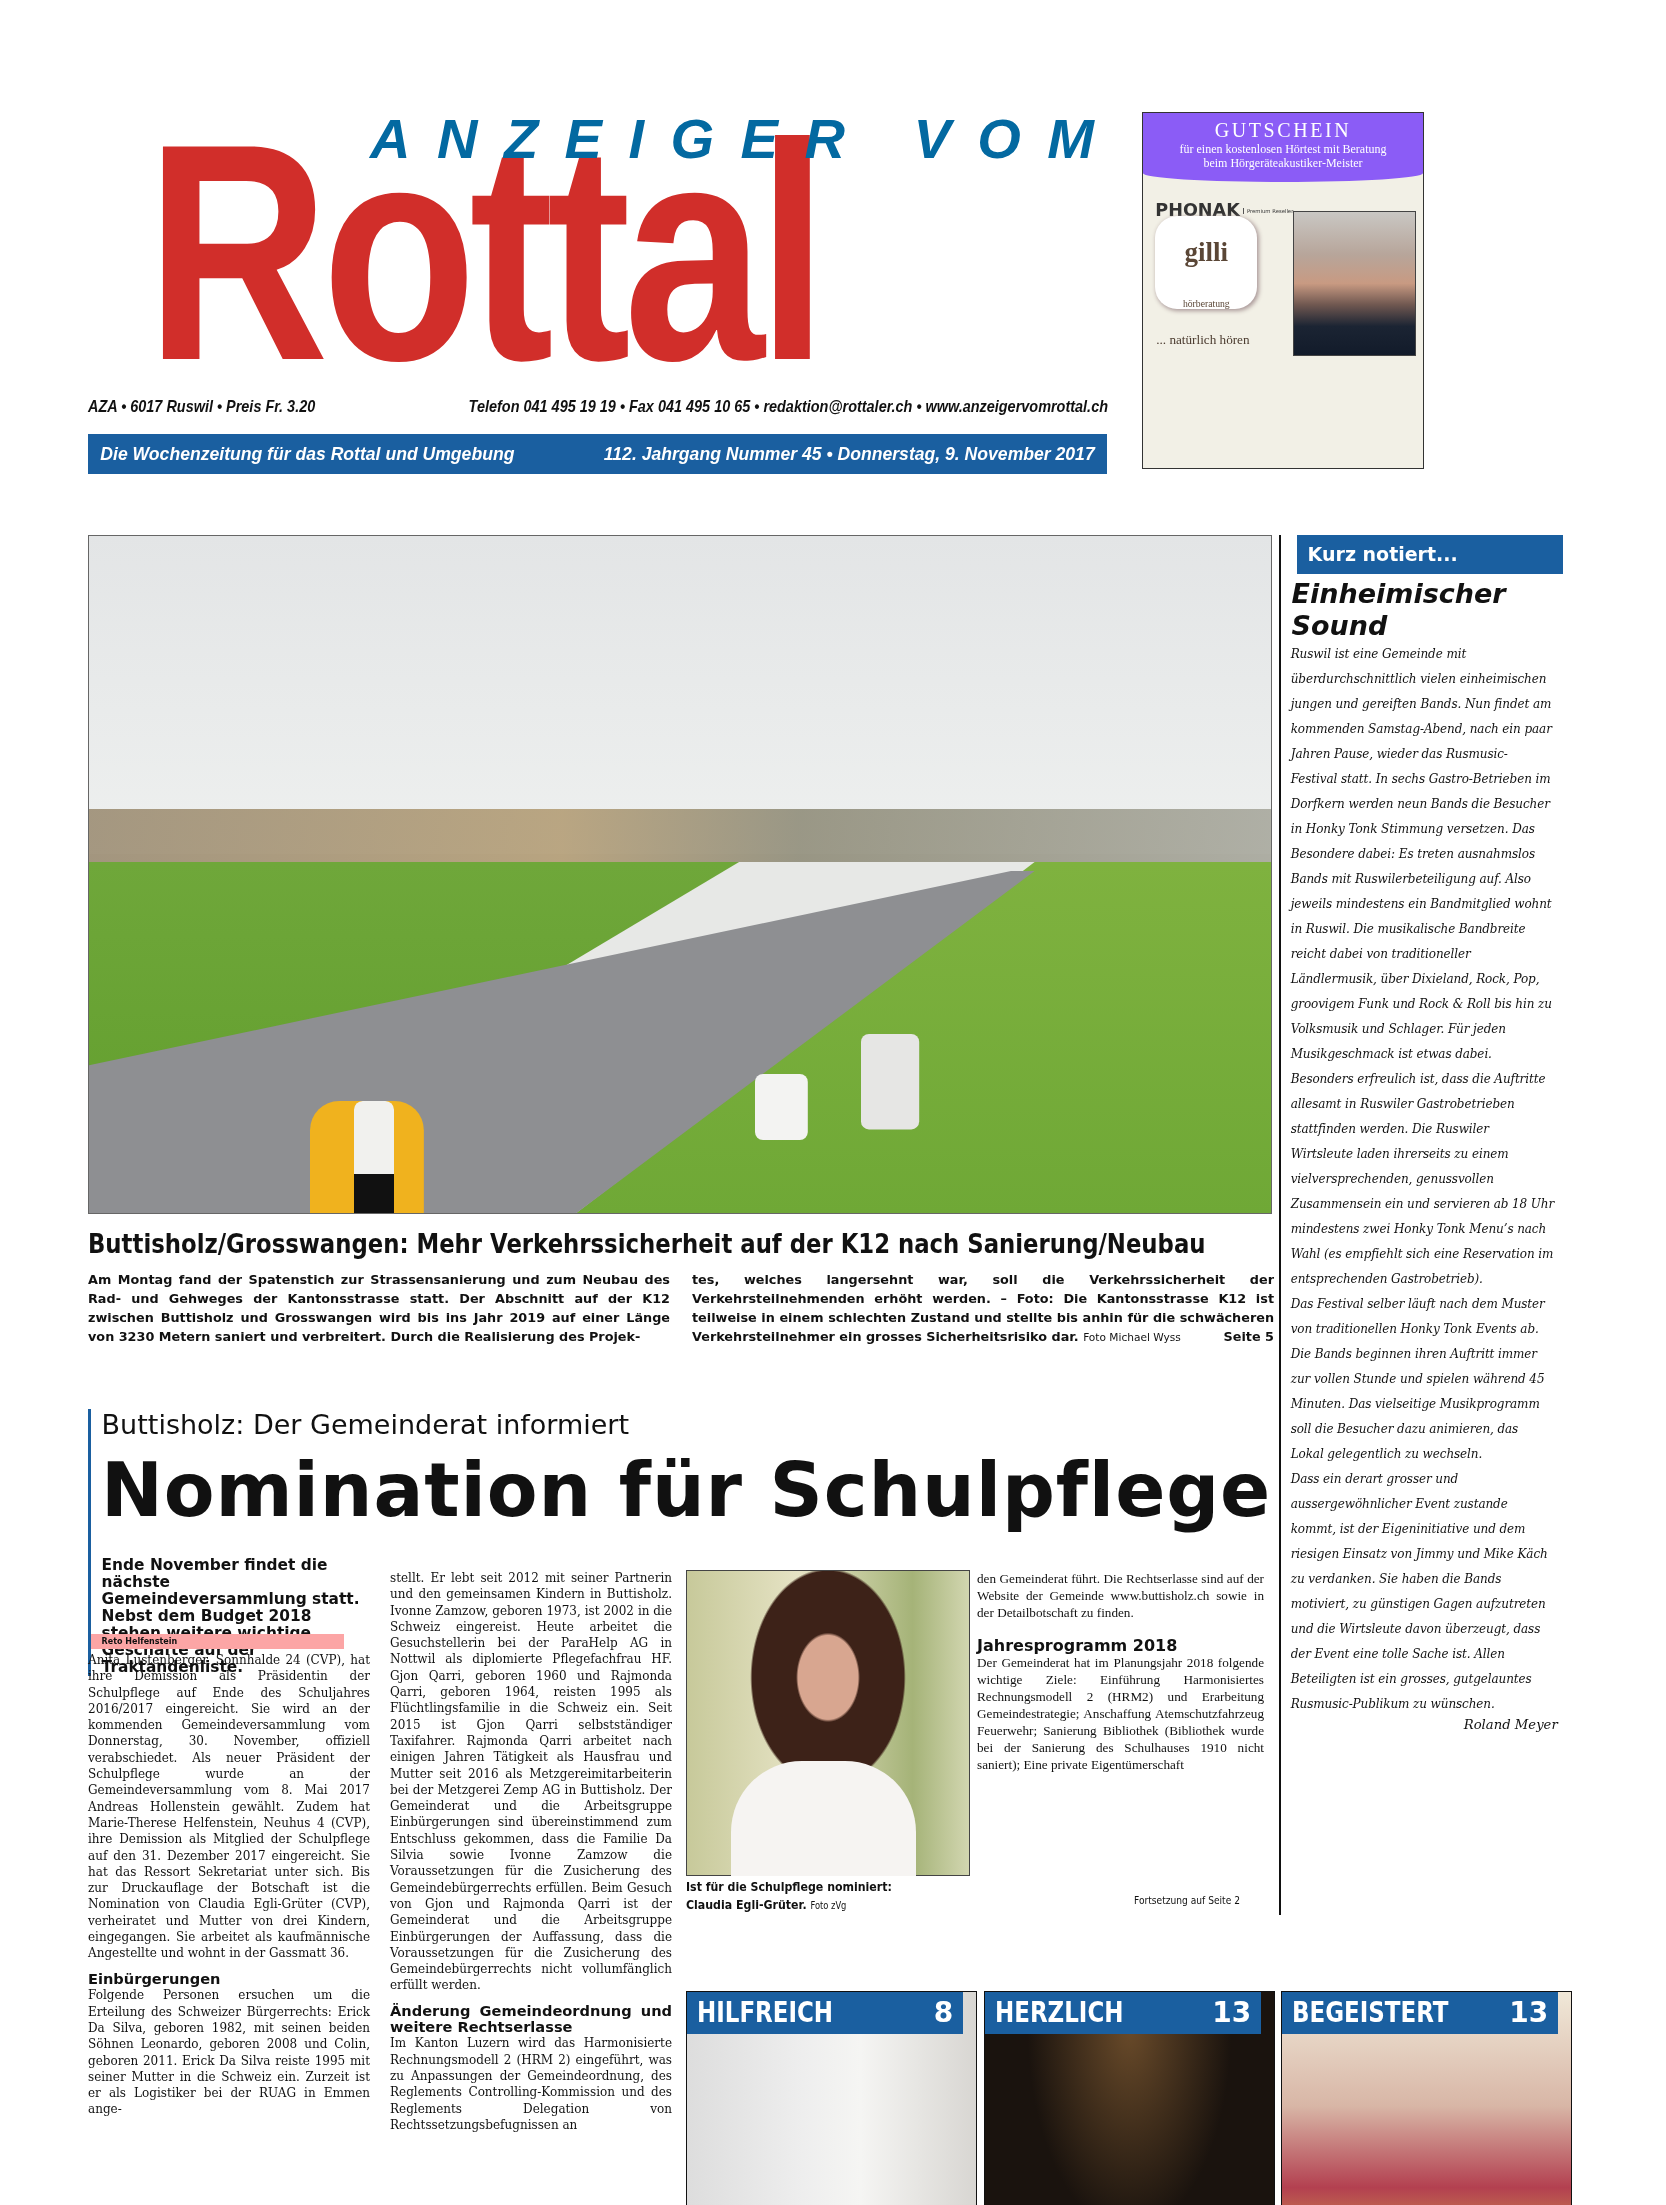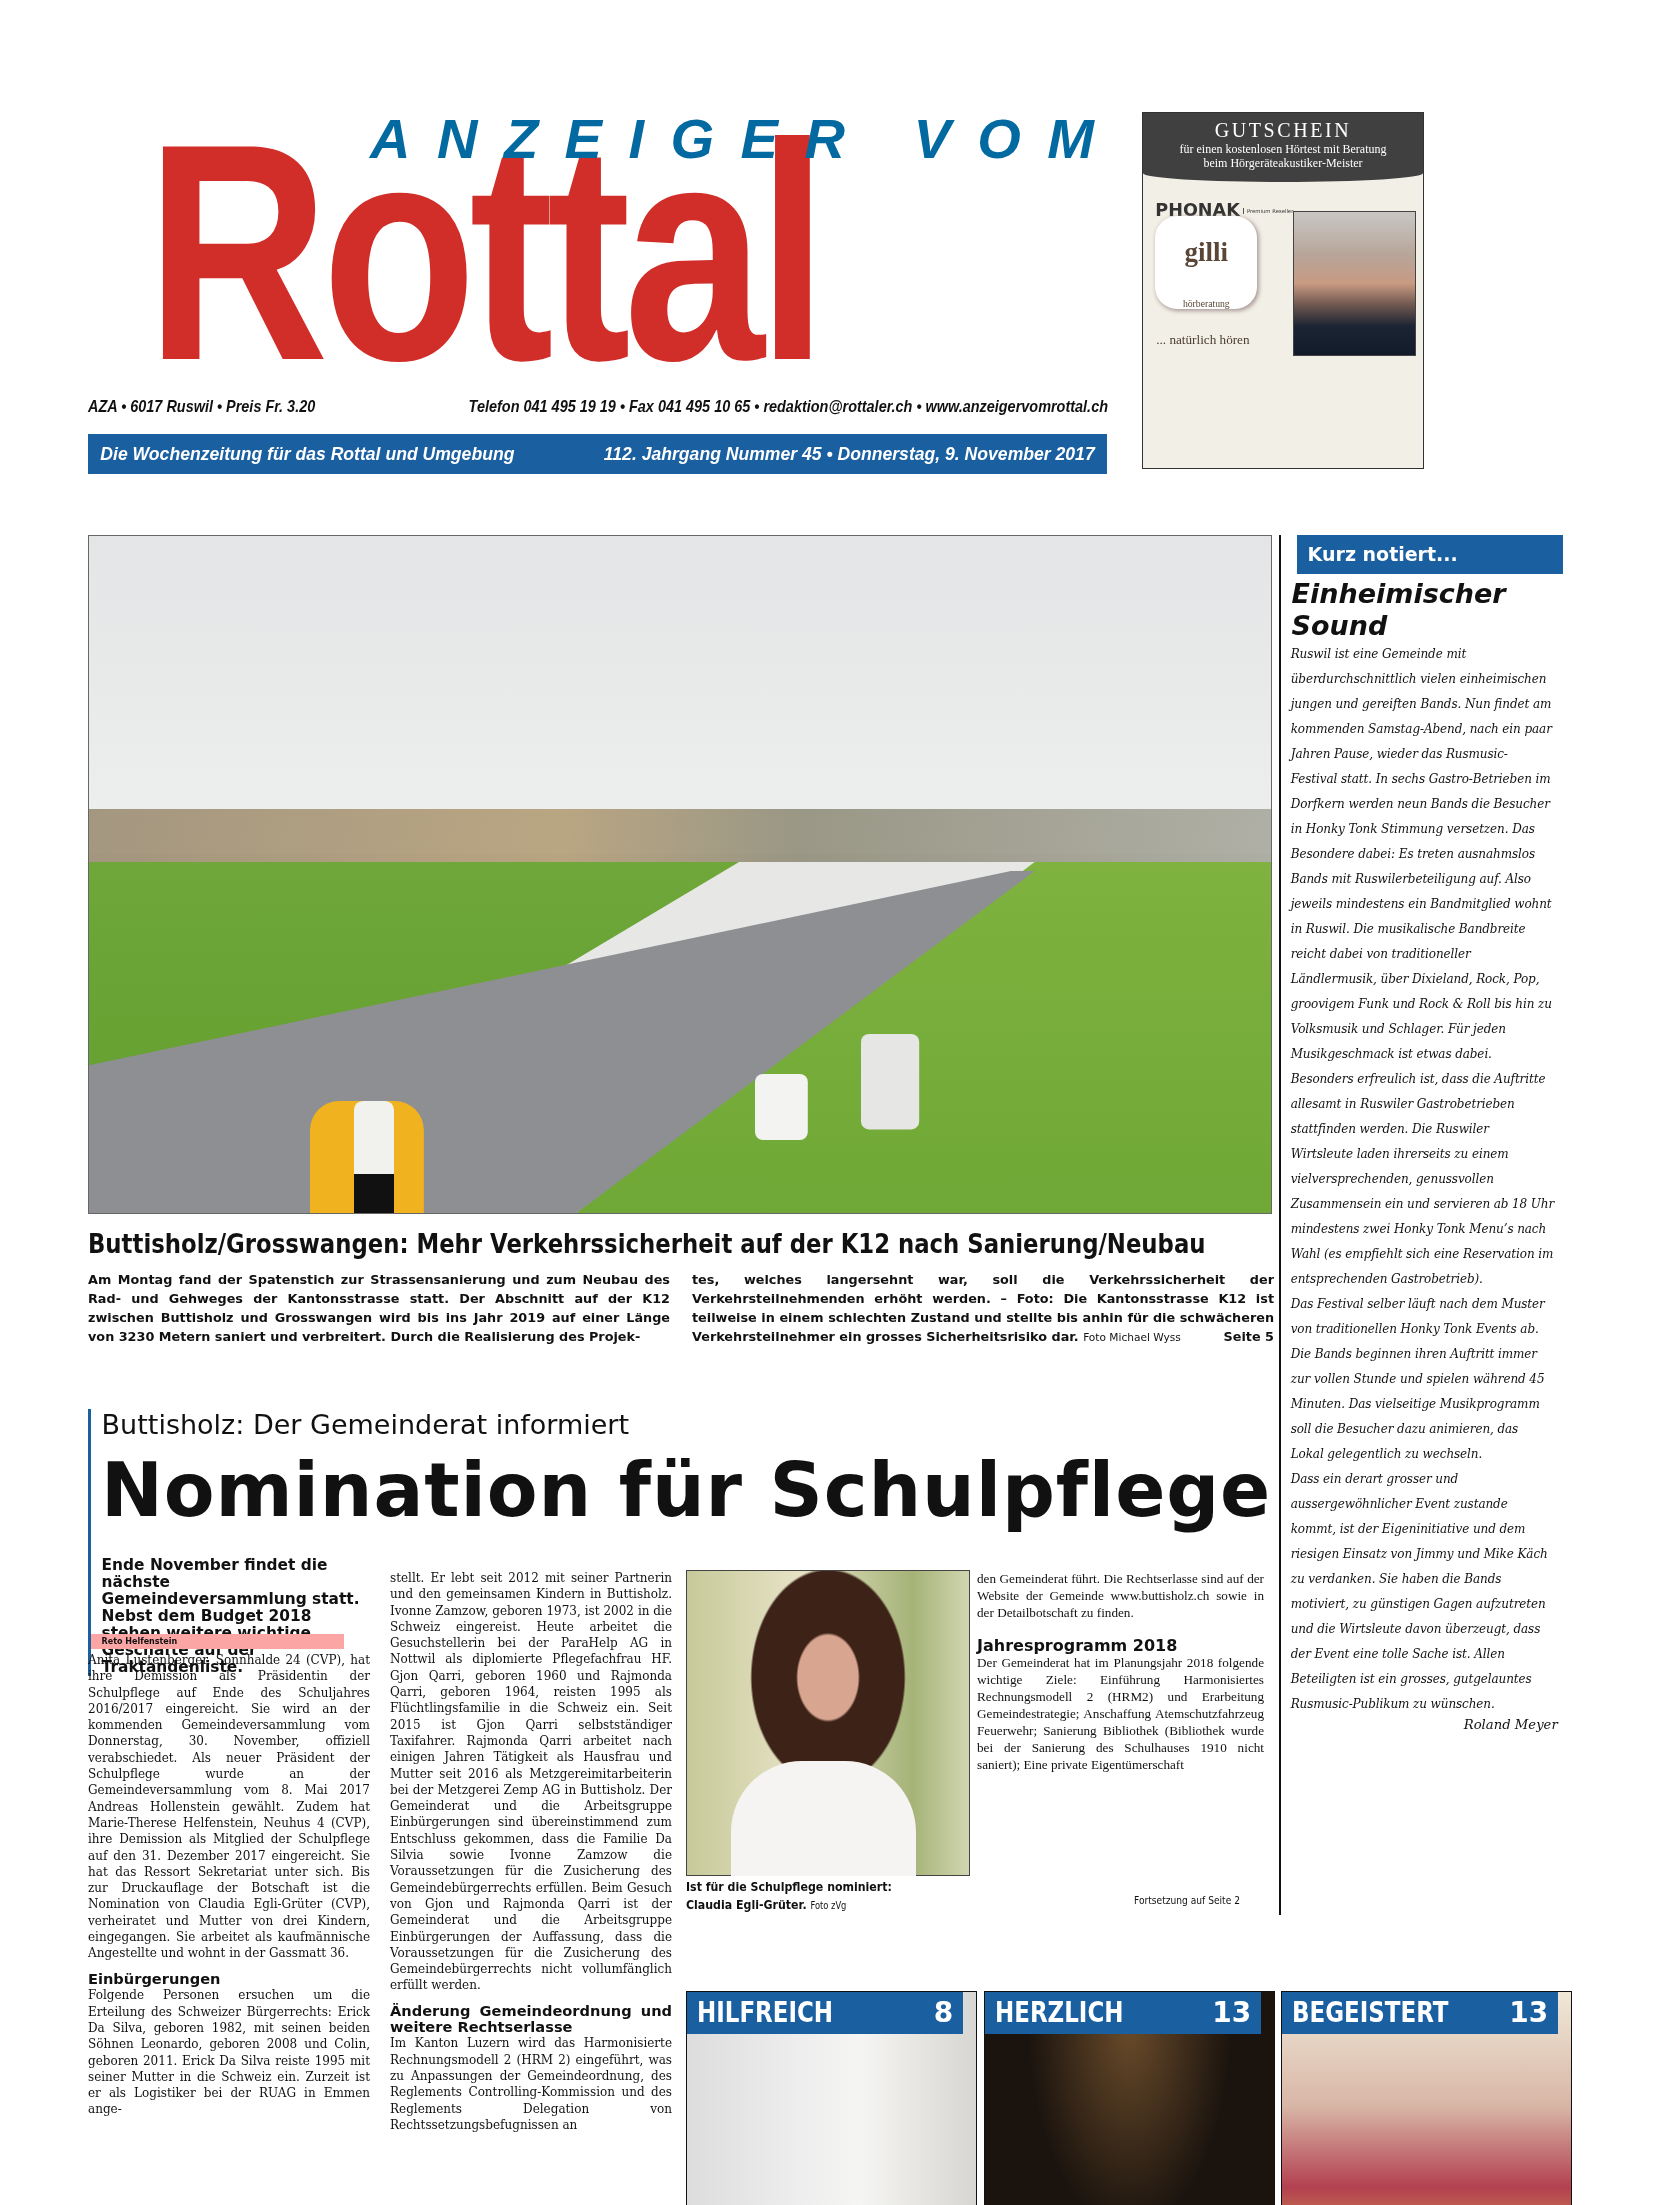--- a/index.html
+++ b/index.html
@@ -5,21 +5,21 @@
   html, body { margin:0; padding:0; background:#ffffff; }
   body { width:1667px; height:2448px; position:relative; overflow:hidden; font-family:"DejaVu Sans", sans-serif; color:#111; }
   .abs { position:absolute; }
   
   .mast-sub { left:370px; top:106px; font-family:"Liberation Sans", sans-serif; font-style:italic; font-weight:bold; color:#0369a1; font-size:56px; letter-spacing:26.5px; }
   .mast-main { left:146px; top:97px; font-family:"Liberation Sans", sans-serif; font-weight:bold; color:#d12e2a; font-size:309px; line-height:1; letter-spacing:-8.8px; transform:scaleX(0.82); transform-origin:left top; }
   .infoline { left:88px; top:397px; width:1019px; font-family:"Liberation Sans", sans-serif; font-style:italic; font-weight:bold; font-size:17px; display:flex; justify-content:space-between; transform:scaleX(0.85); transform-origin:left top; width:1200px; }
   .bluebar { left:88px; top:434px; width:1019px; height:40px; background:#1a5fa0; color:#fff; font-family:"Liberation Sans", sans-serif; font-style:italic; font-weight:bold; font-size:17.6px; display:flex; align-items:center; justify-content:space-between; padding:0 12.3px; box-sizing:border-box; }
   
   .ad { left:1142px; top:112px; width:282px; height:357px; border:0.9px solid #333; background:#f2f0e6; box-sizing:border-box; font-family:"Liberation Serif", serif; overflow:hidden; }
-  .ad-top { background:#404040; color:#fff; text-align:center; padding:6.2px 4.4px 12.3px; border-bottom-left-radius:50% 8.8px; border-bottom-right-radius:50% 8.8px; }
+  .ad-top { background:#8b5cf6; color:#fff; text-align:center; padding:6.2px 4.4px 12.3px; border-bottom-left-radius:50% 8.8px; border-bottom-right-radius:50% 8.8px; }
   .ad-top .t1 { font-size:20px; letter-spacing:2.6px; }
   .ad-top .t2 { font-size:12px; line-height:14px; }
   .ad-mid { position:relative; height:194px; }
   .phonak { position:absolute; left:12.3px; top:17.6px; font-family:"DejaVu Sans", sans-serif; font-weight:bold; font-size:17.6px; color:#333; }
   .phonak small { font-size:5.3px; font-weight:normal; border-left:0.9px solid #555; padding-left:2.6px; margin-left:3.5px; display:inline-block; line-height:6.2px; vertical-align:middle; }
   .gilli-box { position:absolute; left:12.3px; top:34px; width:102px; height:93px; background:#fff; border-radius:22px; box-shadow:1.8px 1.8px 4.4px #a99; text-align:center; }
   .gilli-box .g1 { font-size:27px; font-weight:bold; color:#5a4636; padding-top:23px; line-height:1; }
   .gilli-box .g2 { font-size:9.7px; color:#5a4636;margin-top:32px; }
   .ad-photo { position:absolute; left:150px; top:29px; width:121px; height:143px; background:linear-gradient(180deg,#c9c7c3 0%,#b7a59a 30%,#c89a82 50%,#6f5750 65%,#1b2433 80%,#121b2a 100%); border:0.4px solid #444; }
   .natur { position:absolute; left:13.2px; top:150px; font-size:13.2px; color:#4a3a2e; }

